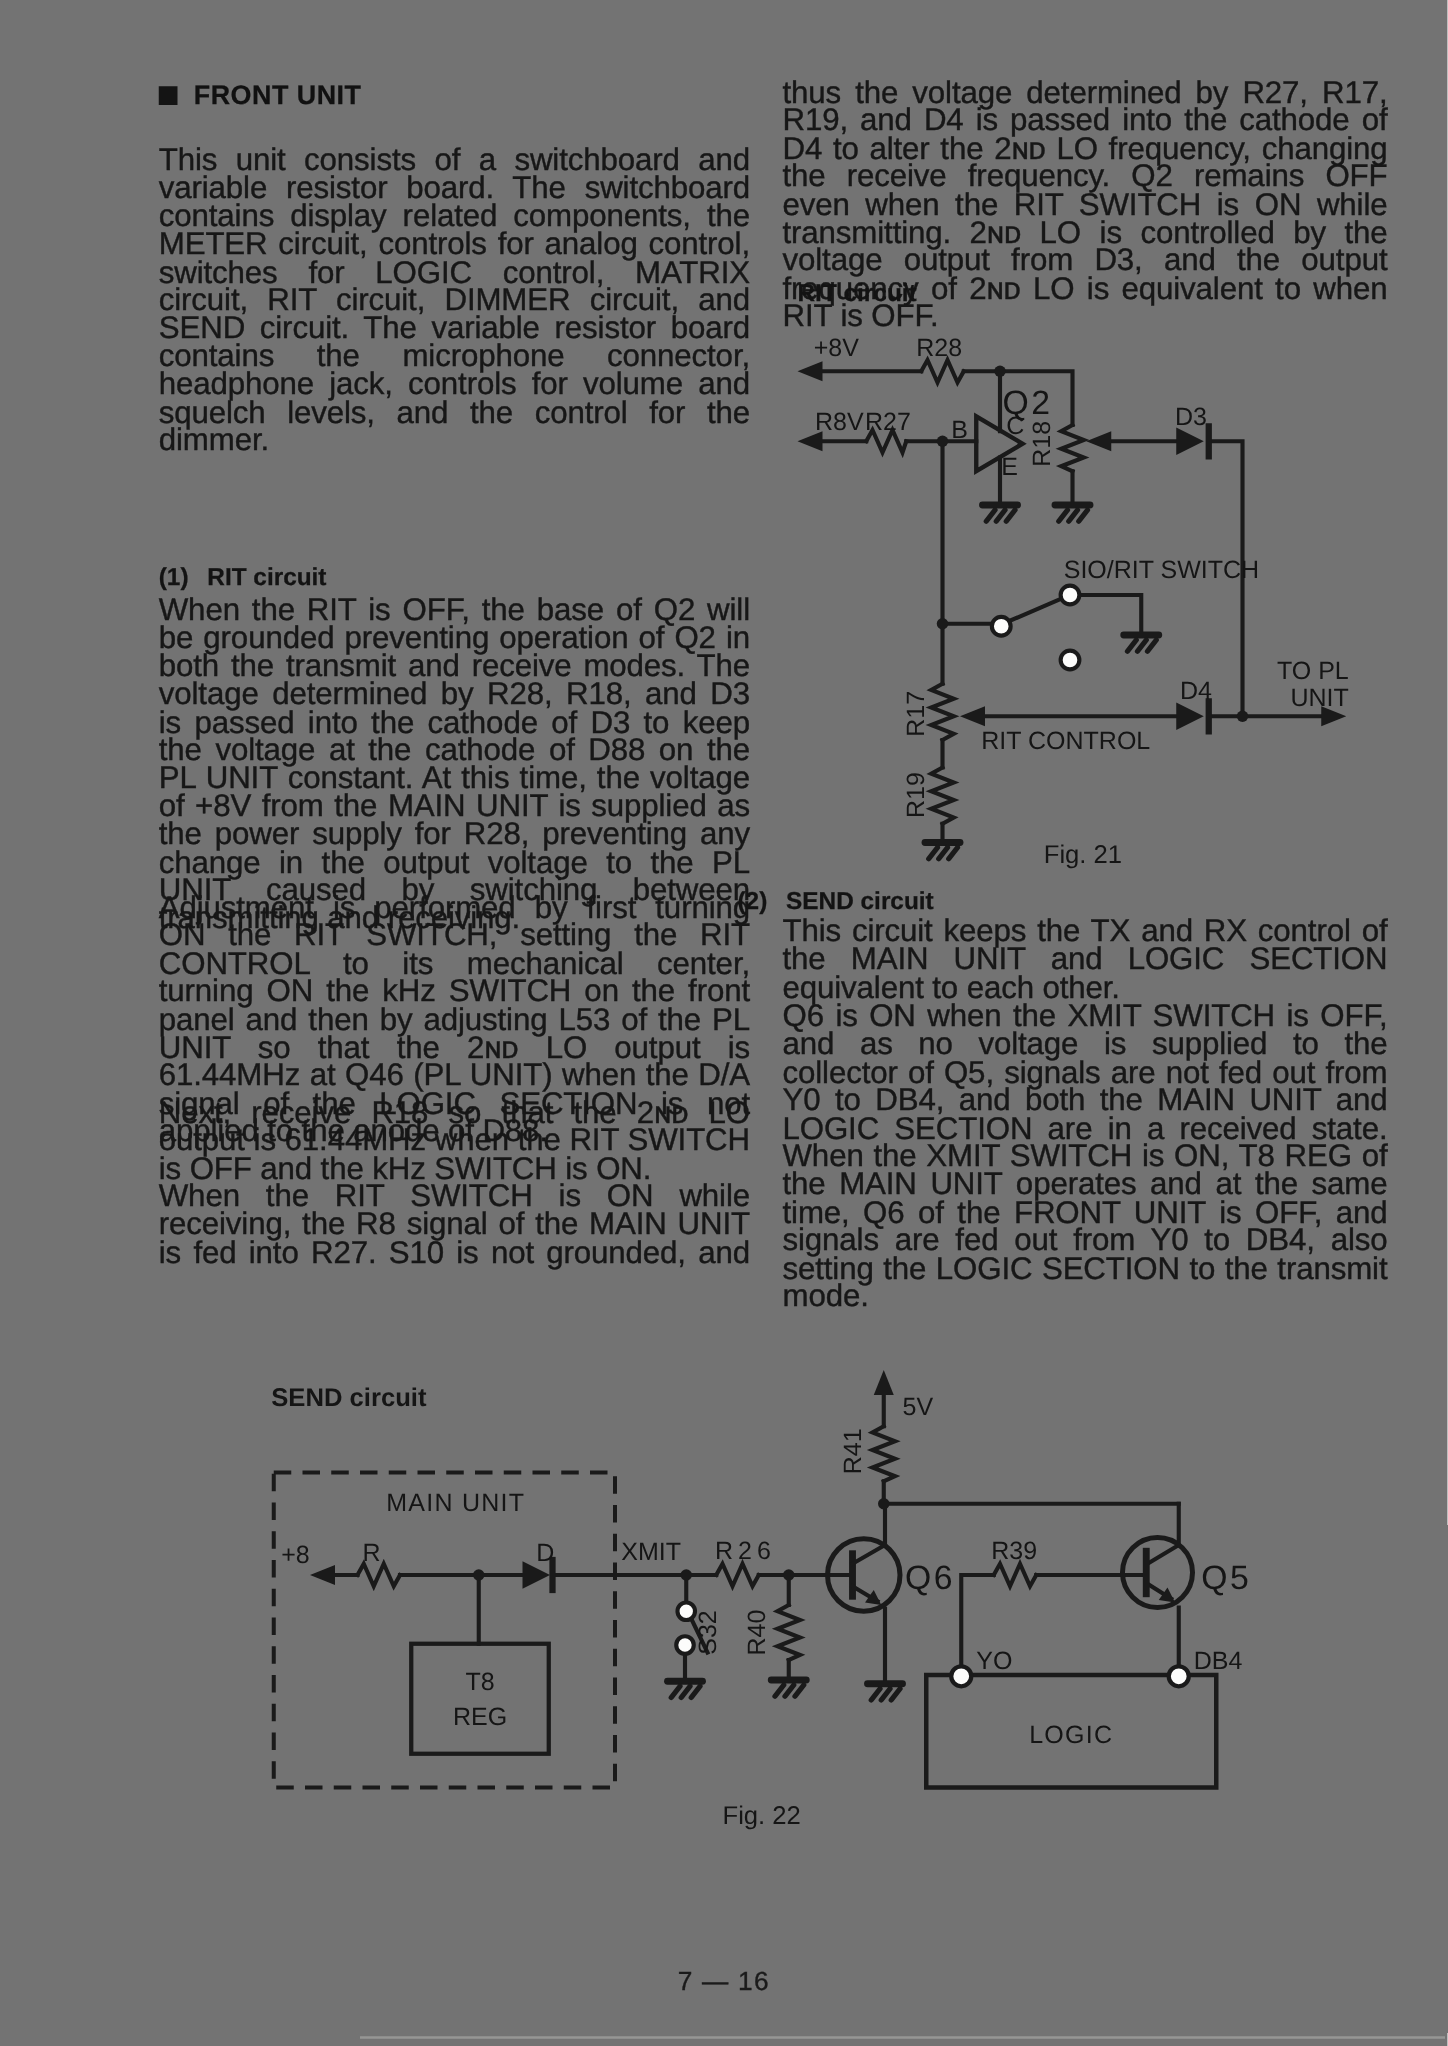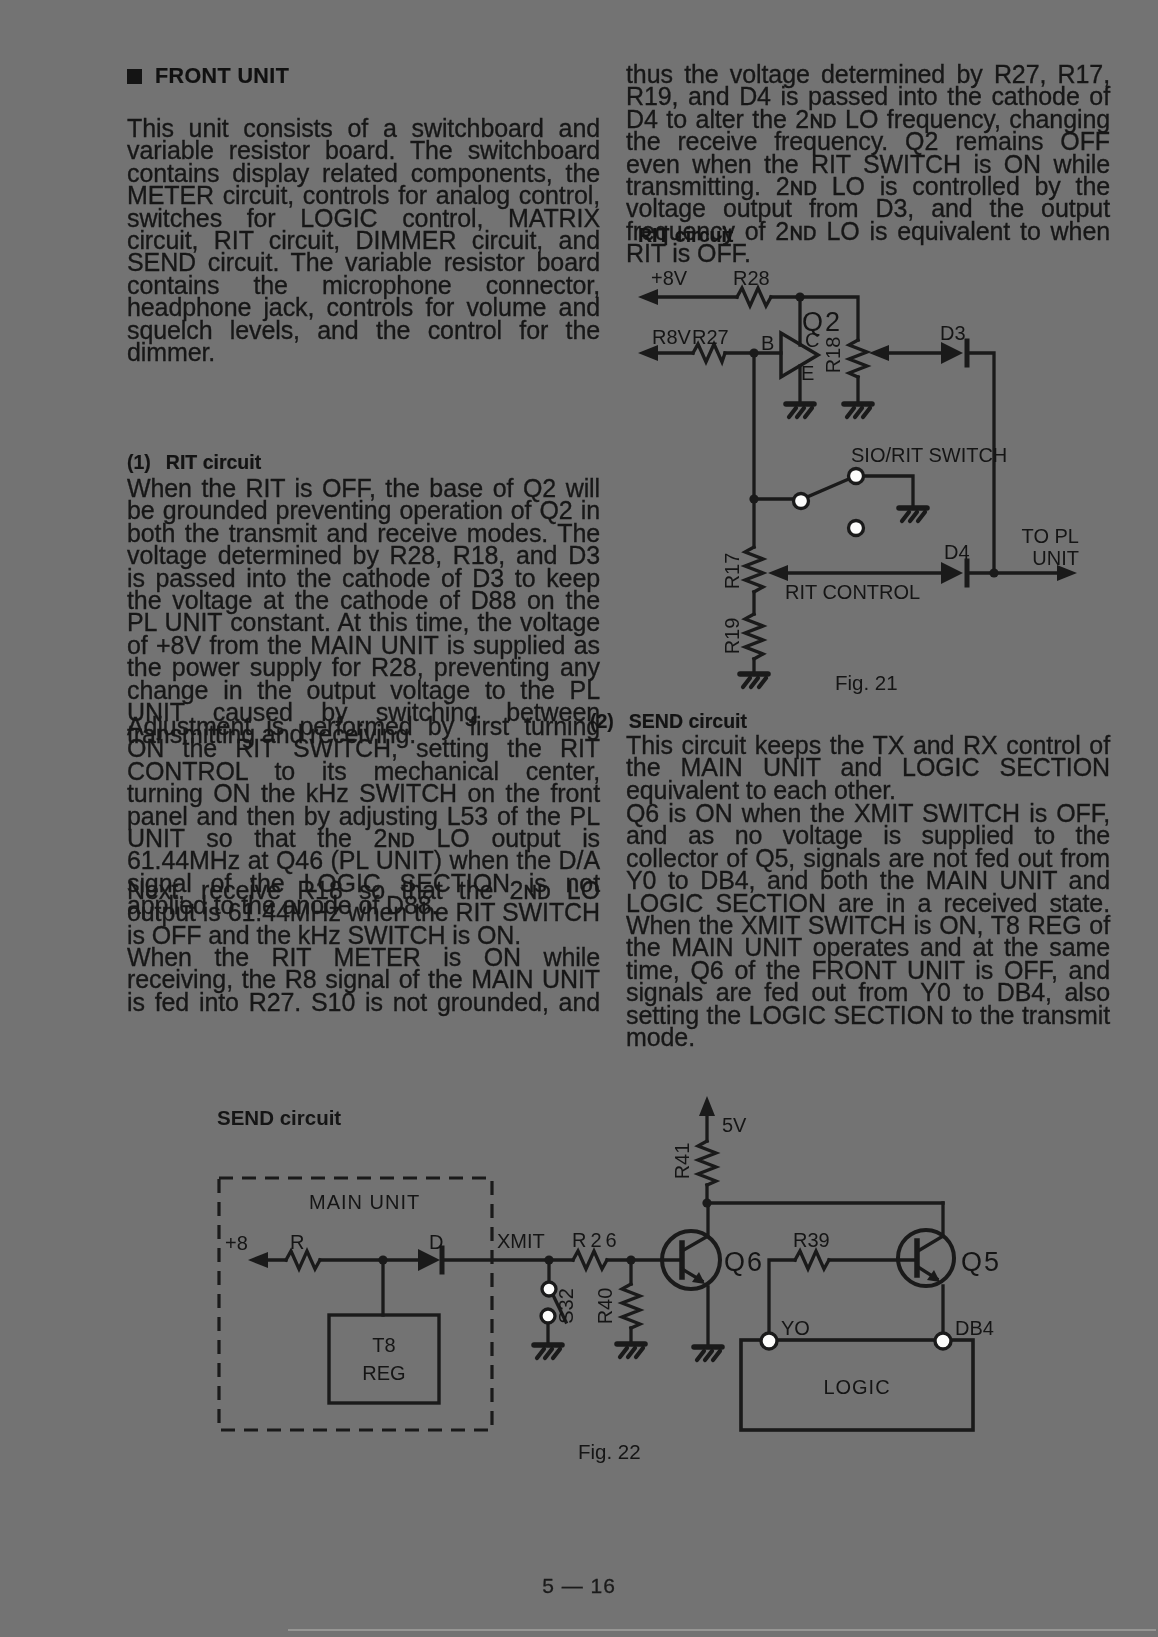--- a/index.html
+++ b/index.html
@@ -35,21 +35,21 @@
     <span class="front-title">FRONT UNIT</span>
   </div>
 
   <p class="abs doc-text" style="left:127px;top:117px;width:473px;">This unit consists of a switchboard and variable resistor board. The switchboard contains display related components, the METER circuit, controls for analog control, switches for LOGIC control, MATRIX circuit, RIT circuit, DIMMER circuit, and SEND circuit. The variable resistor board contains the microphone connector, headphone jack, controls for volume and squelch levels, and the control for the dimmer.</p>
   <h3 class="abs hsec" style="left:127px;top:451px;">
     <span>(1)</span><span class="h-label">RIT circuit</span>
   </h3>
   <p class="abs doc-text" style="left:127px;top:477px;width:473px;">When the RIT is OFF, the base of Q2 will be grounded preventing operation of Q2 in both the transmit and receive modes. The voltage determined by R28, R18, and D3 is passed into the cathode of D3 to keep the voltage at the cathode of D88 on the PL UNIT constant. At this time, the voltage of +8V from the MAIN UNIT is supplied as the power supply for R28, preventing any change in the output voltage to the PL UNIT caused by switching between transmitting and receiving.</p>
   <p class="abs doc-text" style="left:127px;top:715px;width:473px;">Adjustment is performed by first turning ON the RIT SWITCH, setting the RIT CONTROL to its mechanical center, turning ON the kHz SWITCH on the front panel and then by adjusting L53 of the PL UNIT so that the 2ɴᴅ LO output is 61.44MHz at Q46 (PL UNIT) when the D/A signal of the LOGIC SECTION is not applied to the anode of D88.</p>
   <p class="abs doc-text" style="left:127px;top:879px;width:473px;">Next, receive R18 so that the 2ɴᴅ LO output is 61.44MHz when the RIT SWITCH is OFF and the kHz SWITCH is ON.</p>
-  <p class="abs doc-text justify-last" style="left:127px;top:946px;width:473px;">When the RIT METER is ON while receiving, the R8 signal of the MAIN UNIT is fed into R27. S10 is not grounded, and</p>
+  <p class="abs doc-text justify-last" style="left:127px;top:946px;width:473px;">When the RIT SWITCH is ON while receiving, the R8 signal of the MAIN UNIT is fed into R27. S10 is not grounded, and</p>
 
   <p class="abs doc-text" style="left:626px;top:63px;width:484px;">thus the voltage determined by R27, R17, R19, and D4 is passed into the cathode of D4 to alter the 2ɴᴅ LO frequency, changing the receive frequency. Q2 remains OFF even when the RIT SWITCH is ON while transmitting. 2ɴᴅ LO is controlled by the voltage output from D3, and the output frequency of 2ɴᴅ LO is equivalent to when RIT is OFF.</p>
   <h3 class="abs hsec" style="left:638px;top:224px;">RIT circuit</h3>
 
   <svg style="left:600px;top:250px;" width="512" height="454" viewBox="600 250 512 454">
     <defs>
       <g id="g21" stroke="#1a1a1a" stroke-width="4.2" stroke-linecap="round">
         <line x1="-14" y1="0" x2="14" y2="0" stroke-width="5.5"></line>
         <line x1="-4" y1="4" x2="-11" y2="13"></line>
         <line x1="4" y1="4" x2="-3" y2="13"></line>
@@ -195,17 +195,17 @@
     <text x="689" y="1161" text-anchor="middle" transform="rotate(-90 689 1161)">R41</text>
     <text x="722" y="1132">5V</text>
     <text x="793" y="1247">R39</text>
     <text class="big" x="961" y="1271">Q5</text>
     <text x="781" y="1335">YO</text>
     <text x="955" y="1335">DB4</text>
     <text x="857" y="1394" text-anchor="middle" letter-spacing="1">LOGIC</text>
     <text class="cap" x="578" y="1459">Fig. 22</text>
   </svg>
 
-  <div class="abs pagenum" style="left:0;top:1574px;">5 — 16</div>
+  <div class="abs pagenum" style="left:0;top:1574px;">7 — 16</div>
 
   <div class="abs scan-line" style="left:288px;top:1629px;width:868px;height:2px;"></div>
 
 </div>
 
 </body></html>

